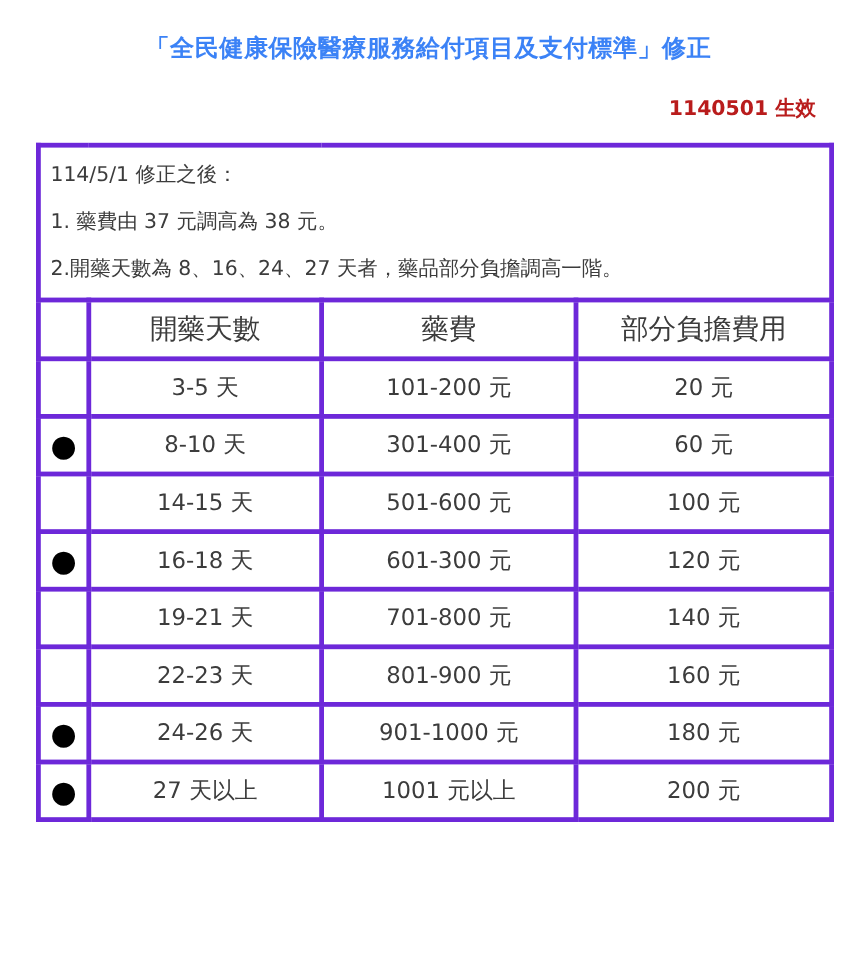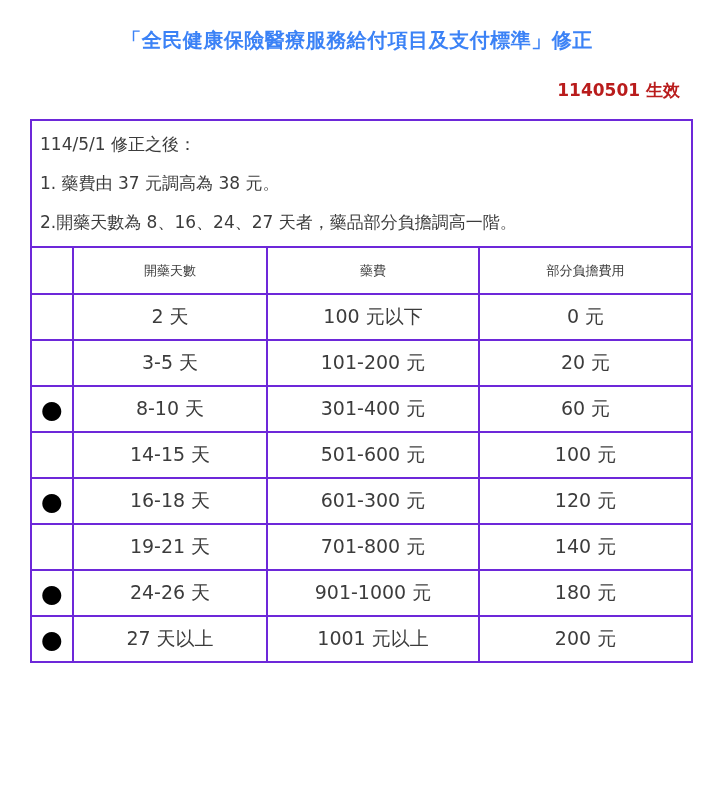--- a/index.html
+++ b/index.html
@@ -38,40 +38,40 @@
   }
   table.doc-table {
     position: absolute;
     top: 119px;
     left: 30px;
     width: 661px;
     border-collapse: collapse;
     table-layout: fixed;
   }
   .doc-table td, .doc-table th {
-    border: 2px solid #6d28d9;
+    border: 4px solid #6d28d9;
     text-align: center;
     vertical-align: middle;
     font-weight: normal;
     color: #3c3c3c;
     padding: 0;
   }
   td.notes-cell {
     text-align: left;
     height: 116px;
     padding: 4px 4px 4px 8px;
     font-size: 17px;
   }
   .notes-cell .note-line {
     line-height: 39px;
     white-space: nowrap;
   }
   .doc-table th {
     height: 45px;
-    font-size: 13px;
+    font-size: 23px;
   }
   .doc-table td.data-cell {
     height: 44px;
     font-size: 19px;
   }
   .doc-table td.marker-cell {
     height: 44px;
     font-size: 25px;
     line-height: 1;
     color: #000000;
@@ -100,26 +100,20 @@
       </td>
     </tr>
     <tr>
       <th></th>
       <th>開藥天數</th>
       <th>藥費</th>
       <th>部分負擔費用</th>
     </tr>
     <tr>
       <td class="marker-cell"></td>
-      <td class="data-cell">2 天</td>
-      <td class="data-cell">100 元以下</td>
-      <td class="data-cell">0 元</td>
-    </tr>
-    <tr>
-      <td class="marker-cell"></td>
       <td class="data-cell">3-5 天</td>
       <td class="data-cell">101-200 元</td>
       <td class="data-cell">20 元</td>
     </tr>
     <tr>
       <td class="marker-cell">●</td>
       <td class="data-cell">8-10 天</td>
       <td class="data-cell">301-400 元</td>
       <td class="data-cell">60 元</td>
     </tr>
@@ -135,20 +129,26 @@
       <td class="data-cell">601-300 元</td>
       <td class="data-cell">120 元</td>
     </tr>
     <tr>
       <td class="marker-cell"></td>
       <td class="data-cell">19-21 天</td>
       <td class="data-cell">701-800 元</td>
       <td class="data-cell">140 元</td>
     </tr>
     <tr>
+      <td class="marker-cell"></td>
+      <td class="data-cell">22-23 天</td>
+      <td class="data-cell">801-900 元</td>
+      <td class="data-cell">160 元</td>
+    </tr>
+    <tr>
       <td class="marker-cell">●</td>
       <td class="data-cell">24-26 天</td>
       <td class="data-cell">901-1000 元</td>
       <td class="data-cell">180 元</td>
     </tr>
     <tr>
       <td class="marker-cell">●</td>
       <td class="data-cell">27 天以上</td>
       <td class="data-cell">1001 元以上</td>
       <td class="data-cell">200 元</td>

